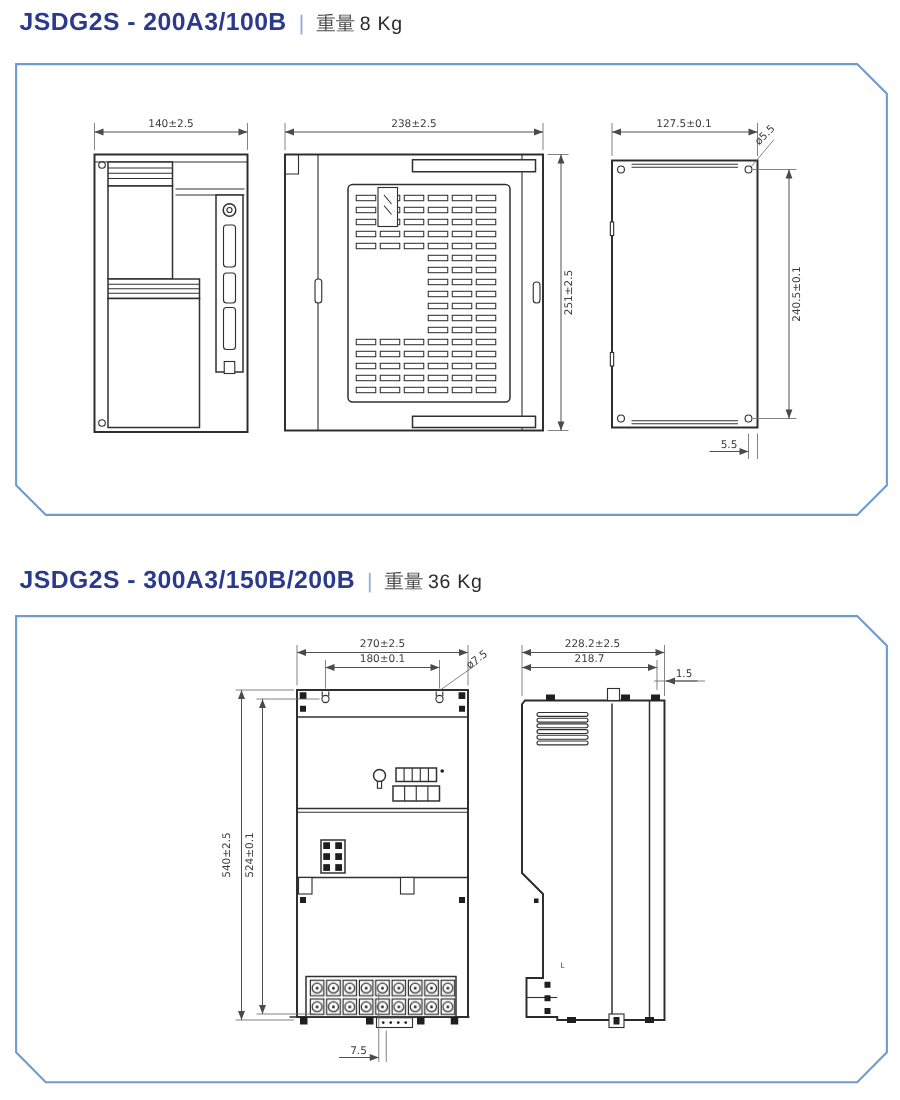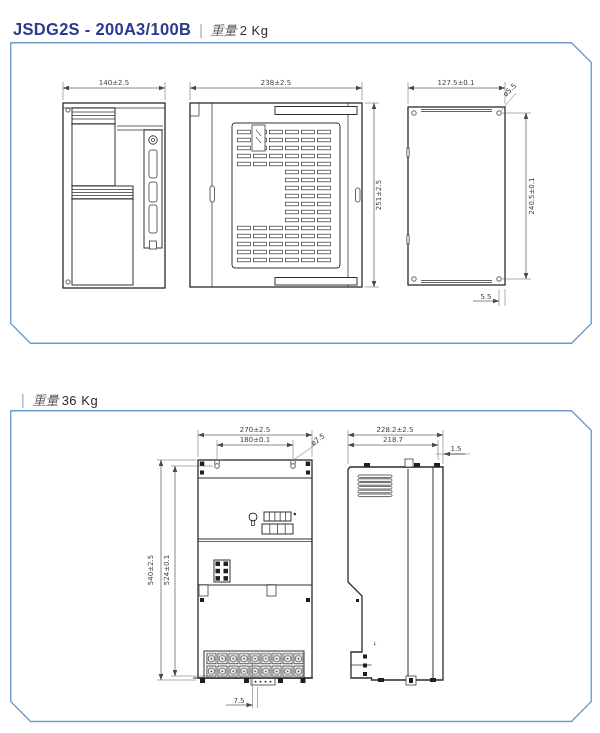--- a/index.html
+++ b/index.html
@@ -1,21 +1,21 @@
 <!DOCTYPE html>
 <html><head>
 <meta charset="utf-8">
 <style>
   html,body{margin:0;padding:0;background:#ffffff;}
   .page{position:relative;width:600px;height:733px;background:#ffffff;overflow:hidden;
         font-family:"Liberation Sans",sans-serif;}
-  .sec-title{position:absolute;left:13px;display:flex;align-items:baseline;white-space:nowrap;margin-top:14px;}
+  .sec-title{position:absolute;left:13px;display:flex;align-items:baseline;white-space:nowrap;}
   .model{font-size:16.5px;font-weight:700;color:#2b3a8f;letter-spacing:0.3px;}
   .sep{color:#8fa9d9;font-size:14px;margin:0 8px;font-weight:400;}
-  .wlabel{font-size:13px;color:#4a4a4a;margin-right:3px;font-style:italic;}
+  .wlabel{font-size:13px;color:#4a4a4a;margin-right:3px;}
   .wvalue{font-size:13px;color:#2b2b2b;letter-spacing:0.5px;}
   .panel-svg{position:absolute;left:10px;}
   .pborder{fill:#ffffff;stroke:#6f9bce;stroke-width:1.4;}
   .ln{stroke:#303030;stroke-width:1;fill:none;}
   .ln8{stroke:#303030;stroke-width:0.75;fill:none;}
   .box{stroke:#303030;stroke-width:1;fill:#ffffff;}
   .box8{stroke:#303030;stroke-width:0.75;fill:#ffffff;}
   .box13{stroke:#2b2b2b;stroke-width:1.3;fill:#ffffff;}
   .dk{fill:#1f1f1f;stroke:none;}
   .ext{stroke:#6a6a6a;stroke-width:0.55;fill:none;}
@@ -25,21 +25,21 @@
 </style>
 </head>
 <body>
 
 <div class="page">
 
   <div class="sec-title" style="top:6px;">
     <span class="model">JSDG2S - 200A3/100B</span>
     <span class="sep">|</span>
     <span class="wlabel">重量</span>
-    <span class="wvalue">2 Kg</span>
+    <span class="wvalue">8 Kg</span>
   </div>
 
   <svg class="panel-svg" style="top:42px;" width="582" height="302" viewBox="0 0 582 302">
     <defs>
       <marker id="arr1" orient="auto-start-reverse" markerUnits="userSpaceOnUse" markerWidth="8" markerHeight="6" refX="6.5" refY="3">
         <path d="M0.5,0.7 L6.5,3 L0.5,5.3 Z" fill="#4a4a4a"></path>
       </marker>
       <pattern id="vent1" patternUnits="userSpaceOnUse" x="226" y="86" width="16" height="8">
         <rect x="1.5" y="2.2" width="13" height="3.6" fill="#ffffff" stroke="#303030" stroke-width="0.7"></rect>
       </pattern>
@@ -132,20 +132,21 @@
       <text class="dtxt" x="523.5" y="154" transform="rotate(-90 523.5 154)">240.5±0.1</text>
 
       <line class="ext" x1="489" y1="247" x2="489" y2="264"></line>
       <line class="ext" x1="495" y1="247" x2="495" y2="264"></line>
       <line class="dim" x1="463" y1="259" x2="489" y2="259" marker-end="url(#arr1)"></line>
       <text class="dtxt" x="476" y="256.5">5.5</text>
     </g>
   </svg>
 
   <div class="sec-title" style="top:378px;">
+    <span class="model">JSDG2S - 300A3/150B/200B</span>
     <span class="sep">|</span>
     <span class="wlabel">重量</span>
     <span class="wvalue">36 Kg</span>
   </div>
 
   <svg class="panel-svg" style="top:410px;" width="582" height="313" viewBox="0 0 582 313">
     <defs>
       <marker id="arr2" orient="auto-start-reverse" markerUnits="userSpaceOnUse" markerWidth="8" markerHeight="6" refX="6.5" refY="3">
         <path d="M0.5,0.7 L6.5,3 L0.5,5.3 Z" fill="#4a4a4a"></path>
       </marker>

